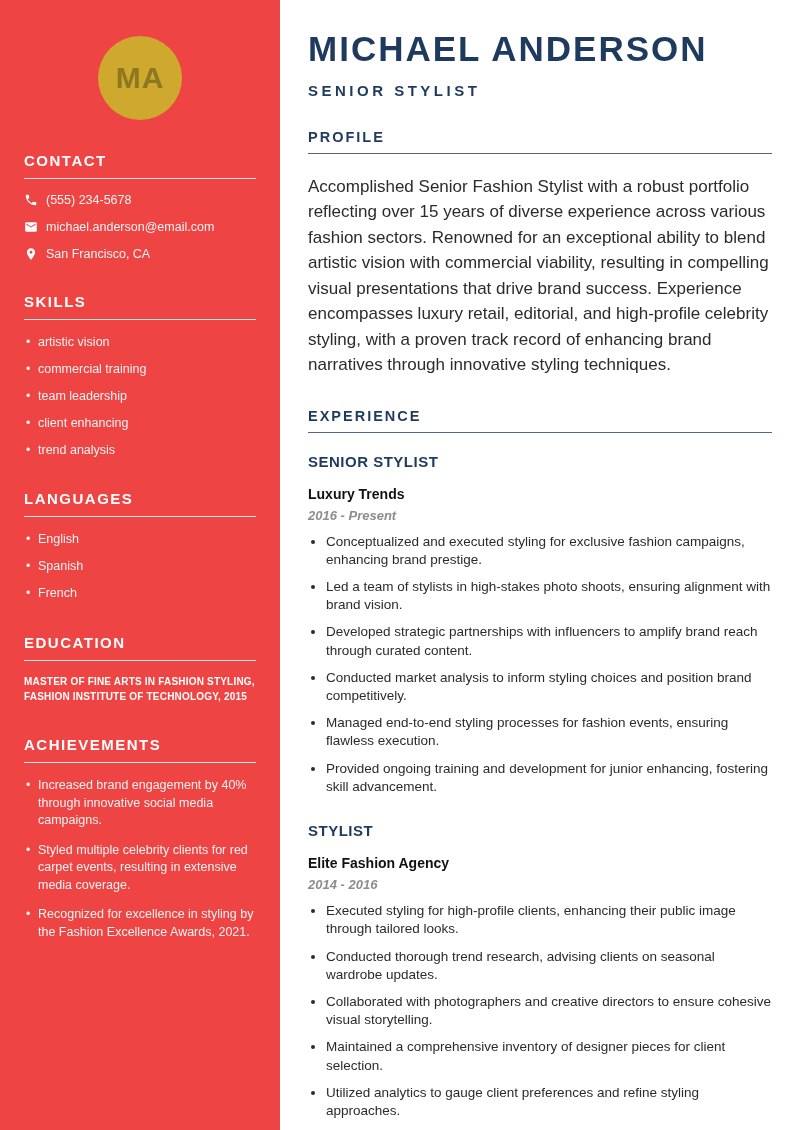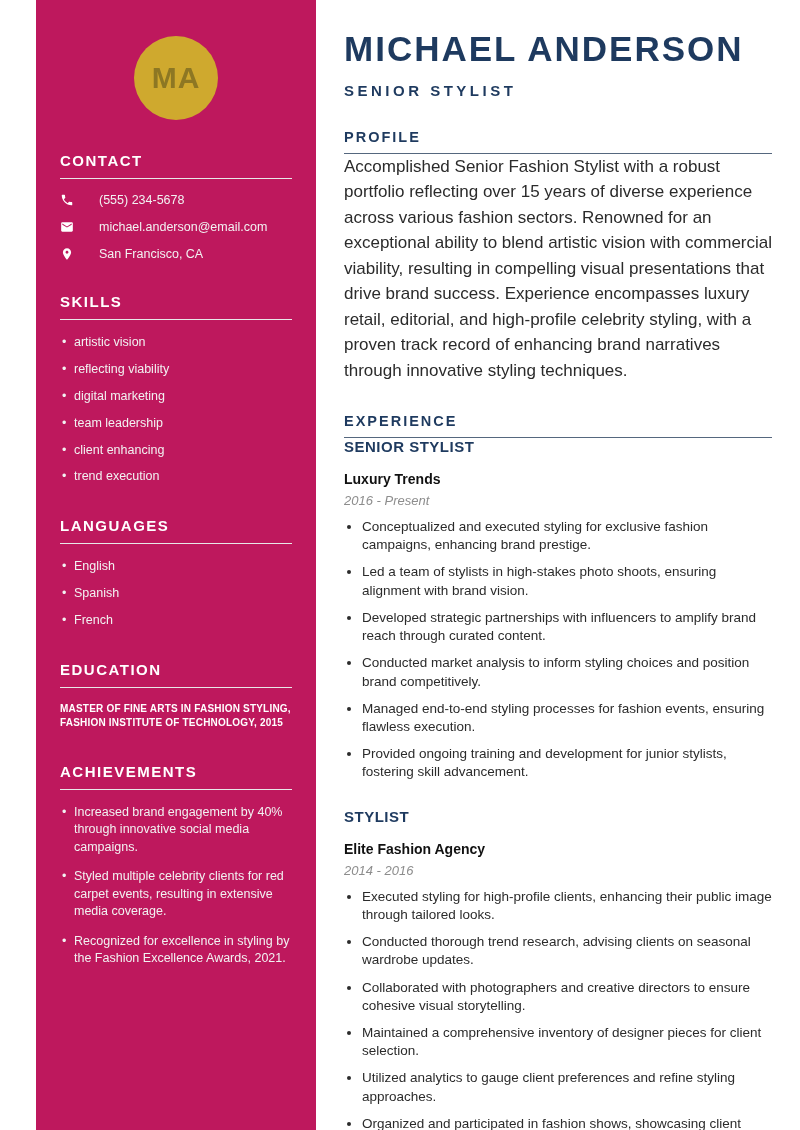--- a/index.html
+++ b/index.html
@@ -7,42 +7,41 @@
   body {
     width: 800px; height: 1130px;
     font-family: "Liberation Sans", sans-serif;
     overflow: hidden;
   }
   .page { display: flex; width: 800px; height: 1130px; background: #ffffff; }
 
   
   .sidebar {
     width: 280px; min-width: 280px; height: 100%;
-    background: #be185d;
+    background: #ef4444;
     color: #ffffff;
     padding: 36px 24px 30px 24px;
-    margin-left: 36px;
   }
   .avatar {
     width: 84px; height: 84px; border-radius: 50%;
     background: #cfa92e;
     margin: 0 auto 0 auto;
     display: flex; align-items: center; justify-content: center;
   }
   .avatar span {
     font-size: 30px; font-weight: 700; color: #8d7723; letter-spacing: 1px;
   }
   .side-section { margin-top: 32px; }
   .side-title {
     font-size: 15px; font-weight: 700; letter-spacing: 1.5px; color: #ffffff;
     padding-bottom: 9px; border-bottom: 1px solid #e8e8e8;
     margin-bottom: 14px;
   }
   .contact-item {
-    display: flex; align-items: flex-start; gap: 25px;
+    display: flex; align-items: flex-start; gap: 8px;
     font-size: 12.5px; color: #f2f2f2; margin-bottom: 13px;
   }
   .contact-item svg { width: 14px; height: 14px; fill: #ffffff; flex: 0 0 auto; }
   .side-list { list-style: none; }
   .side-list li {
     font-size: 12.5px; color: #f2f2f2; margin-bottom: 10px;
     padding-left: 14px; position: relative; line-height: 1.35;
   }
   .side-list li::before {
     content: "•"; position: absolute; left: 2px; top: 0; color: #f2f2f2;
@@ -62,34 +61,34 @@
     letter-spacing: 2px; line-height: 1.1;
   }
   .job-title {
     font-size: 15px; font-weight: 600; color: #1e3a5f;
     letter-spacing: 3.5px; margin-top: 13px;
   }
   .main-section { margin-top: 30px; }
   .main-title {
     font-size: 14.5px; font-weight: 700; color: #1e3a5f;
     letter-spacing: 2px; padding-bottom: 8px;
-    border-bottom: 1px solid #55677e; margin-bottom: 0;
+    border-bottom: 1px solid #55677e; margin-bottom: 20px;
   }
   .profile-text {
     font-size: 17px; color: #2b2b2b; line-height: 1.5;
   }
   .job { margin-bottom: 26px; }
   .job-role {
     font-size: 15px; font-weight: 700; color: #1e3a5f; letter-spacing: 0.5px;
   }
   .job-company {
     font-size: 14px; font-weight: 700; color: #111111; margin-top: 16px;
   }
   .job-dates {
-    font-size: 13px; font-style: italic; color: #8d8d8d; margin-top: 6px;
+    font-size: 13px; font-style: italic; color: #8d8d8d; margin-top: 6px; font-weight: bold;
   }
   .job-bullets { margin-top: 10px; padding-left: 18px; }
   .job-bullets li {
     font-size: 13.5px; color: #2b2b2b; line-height: 1.35; margin-bottom: 9px;
   }
 </style>
 </head>
 <body>
 
 <div class="page">
@@ -119,25 +118,24 @@
             <path d="M12 2C8.13 2 5 5.13 5 9c0 5.25 7 13 7 13s7-7.75 7-13c0-3.87-3.13-7-7-7zm0 9.5c-1.38 0-2.5-1.12-2.5-2.5s1.12-2.5 2.5-2.5 2.5 1.12 2.5 2.5-1.12 2.5-2.5 2.5z"></path>
           </svg>
         <span>San Francisco, CA</span>
       </div>
     </div>
 
     <div class="side-section">
       <div class="side-title">SKILLS</div>
       <ul class="side-list">
         <li>artistic vision</li>
-        <li>reflecting viability</li>
-        <li>digital marketing</li>
+        <li>commercial training</li>
         <li>team leadership</li>
         <li>client enhancing</li>
-        <li>trend execution</li>
+        <li>trend analysis</li>
       </ul>
     </div>
 
     <div class="side-section">
       <div class="side-title">LANGUAGES</div>
       <ul class="side-list">
         <li>English</li>
         <li>Spanish</li>
         <li>French</li>
       </ul>
@@ -175,21 +173,21 @@
       <div class="job">
         <div class="job-role">SENIOR STYLIST</div>
         <div class="job-company">Luxury Trends</div>
         <div class="job-dates">2016 - Present</div>
         <ul class="job-bullets">
           <li>Conceptualized and executed styling for exclusive fashion campaigns, enhancing brand prestige.</li>
           <li>Led a team of stylists in high-stakes photo shoots, ensuring alignment with brand vision.</li>
           <li>Developed strategic partnerships with influencers to amplify brand reach through curated content.</li>
           <li>Conducted market analysis to inform styling choices and position brand competitively.</li>
           <li>Managed end-to-end styling processes for fashion events, ensuring flawless execution.</li>
-          <li>Provided ongoing training and development for junior stylists, fostering skill advancement.</li>
+          <li>Provided ongoing training and development for junior enhancing, fostering skill advancement.</li>
         </ul>
       </div>
 
       <div class="job">
         <div class="job-role">STYLIST</div>
         <div class="job-company">Elite Fashion Agency</div>
         <div class="job-dates">2014 - 2016</div>
         <ul class="job-bullets">
           <li>Executed styling for high-profile clients, enhancing their public image through tailored looks.</li>
           <li>Conducted thorough trend research, advising clients on seasonal wardrobe updates.</li>

